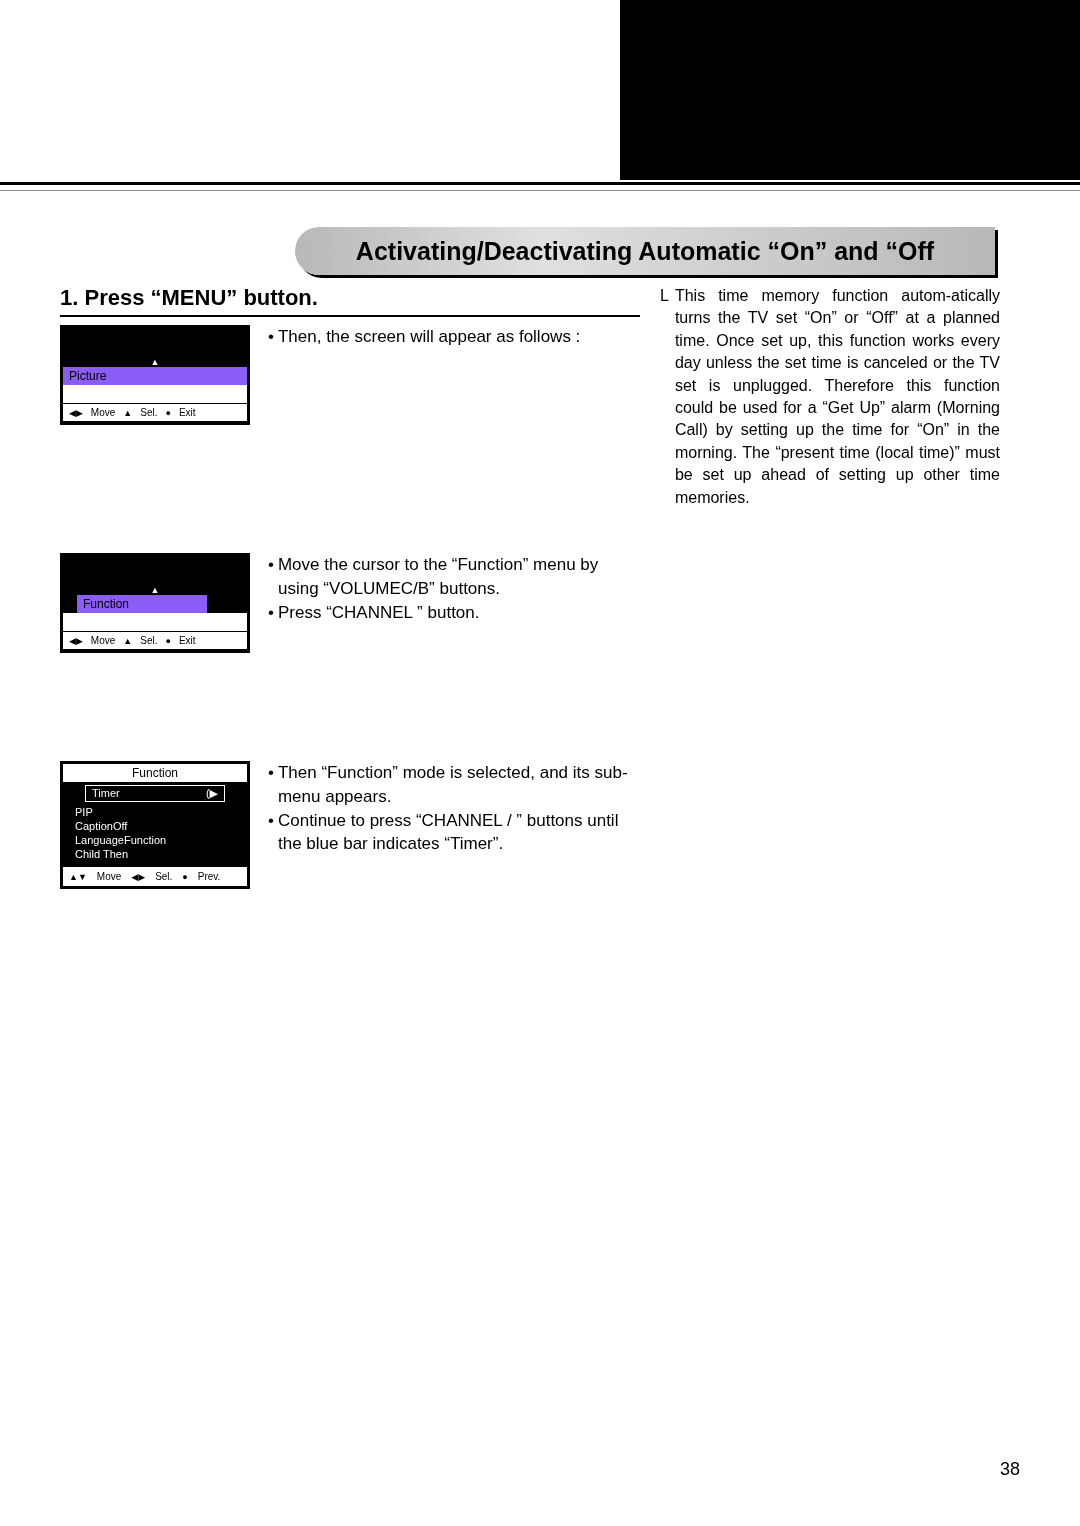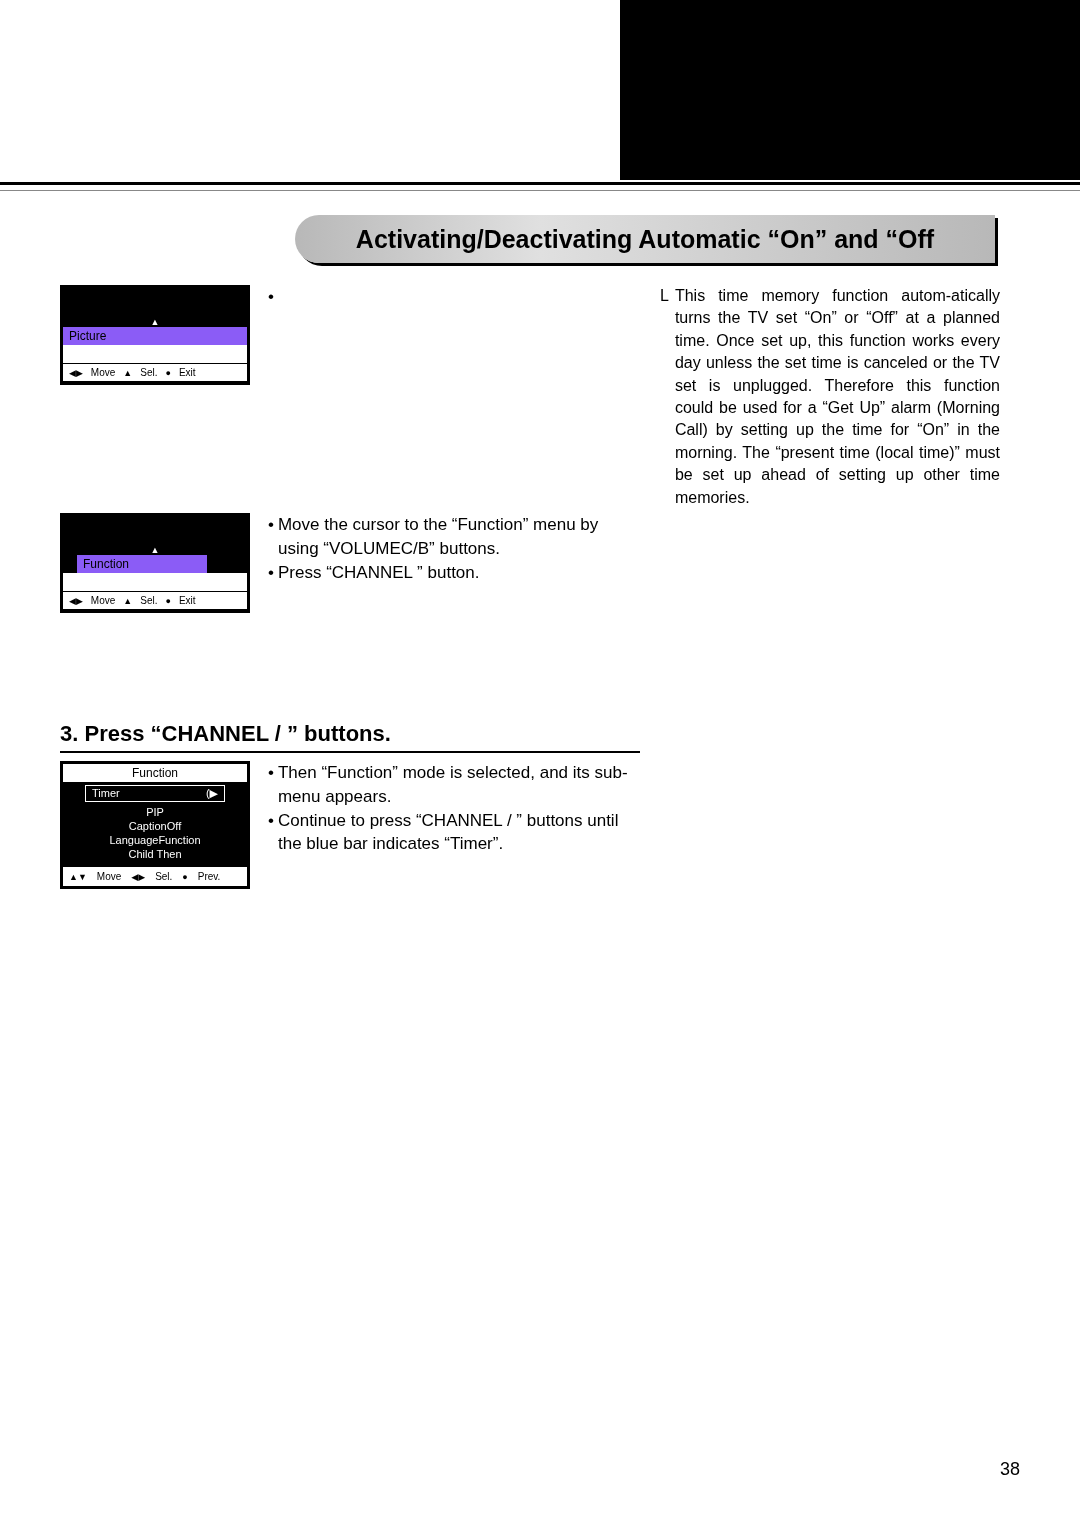--- a/index.html
+++ b/index.html
@@ -26,21 +26,21 @@
   }
   .rule-thin {
     position: absolute;
     left: 0; right: 0;
     top: 190px;
     height: 1px;
     background: #888;
   }
   .banner-wrap {
     position: absolute;
-    top: 215px;
+    top: 227px;
     left: 295px;
     width: 700px;
     height: 48px;
   }
   .banner {
     width: 100%; height: 100%;
     background: linear-gradient(to right, #b8b8b8, #e0e0e0 35%, #b8b8b8);
     border-radius: 24px 0 0 24px;
     box-shadow: 3px 3px 0 #000;
     display: flex;
@@ -144,21 +144,21 @@
     padding: 1px 6px;
     font-size: 11px;
     display: flex;
     justify-content: space-between;
   }
   .osd3-row {
     margin: 0 8px;
     padding: 1px 4px;
     font-size: 11px;
     display: flex;
-    justify-content: center;
+    justify-content: flex-start;
   }
   .osd3-footer {
     background: #fff;
     color: #000;
     font-size: 10px;
     padding: 4px 6px;
     display: flex;
     gap: 10px;
     align-items: center;
     margin-top: 6px;
@@ -185,38 +185,40 @@
 <div class="top-black"></div>
 <div class="rule"></div>
 <div class="rule-thin"></div>
 
 <div class="banner-wrap">
   <div class="banner">Activating/Deactivating Automatic “On” and “Off</div>
 </div>
 
 <div class="content">
 
+  <div class="step-head">1. Press “MENU” button.</div>
   <div class="step-row">
     <div class="osd">
       <div class="osd-topspace"></div>
       <div class="osd-arrow-top">▲</div>
       <div class="osd-label-white">Picture</div>
       <div class="osd-whitepad"></div>
       <div class="osd-footer">
         <span class="glyph">◀▶</span>
           <span>Move</span>
         <span class="glyph">▲</span>
           <span>Sel.</span>
         <span class="glyph">●</span>
           <span>Exit</span>
       </div>
     </div>
     <div class="step-text">
       <div class="bullet-row">
           <span>•</span>
+          <span>Then, the screen will appear as follows :</span>
         </div>
     </div>
   </div>
 
   <div style="height:80px"></div>
   <div class="step-row">
     <div class="osd">
       <div class="osd-topspace"></div>
       <div class="osd-arrow-top">▲</div>
       <div class="osd-label-white" style="margin-left:14px; margin-right:40px;">Function</div>
@@ -236,21 +238,20 @@
           <span>Move the cursor to the “Function” menu by using “VOLUMEC/B” buttons.</span>
         </div>
       <div class="bullet-row">
           <span>•</span>
           <span>Press “CHANNEL   ” button.</span>
         </div>
     </div>
   </div>
 
   <div style="height:60px"></div>
-  <div class="step-head">3. Press “CHANNEL    /    ” buttons.</div>
   <div class="step-row">
     <div class="osd3">
       <div class="osd3-title">Function</div>
       <div class="osd3-sel">
         <span>Timer</span>
         <span>(▶</span>
       </div>
       <div class="osd3-row">
         <span>PIP</span>
         <span></span>

